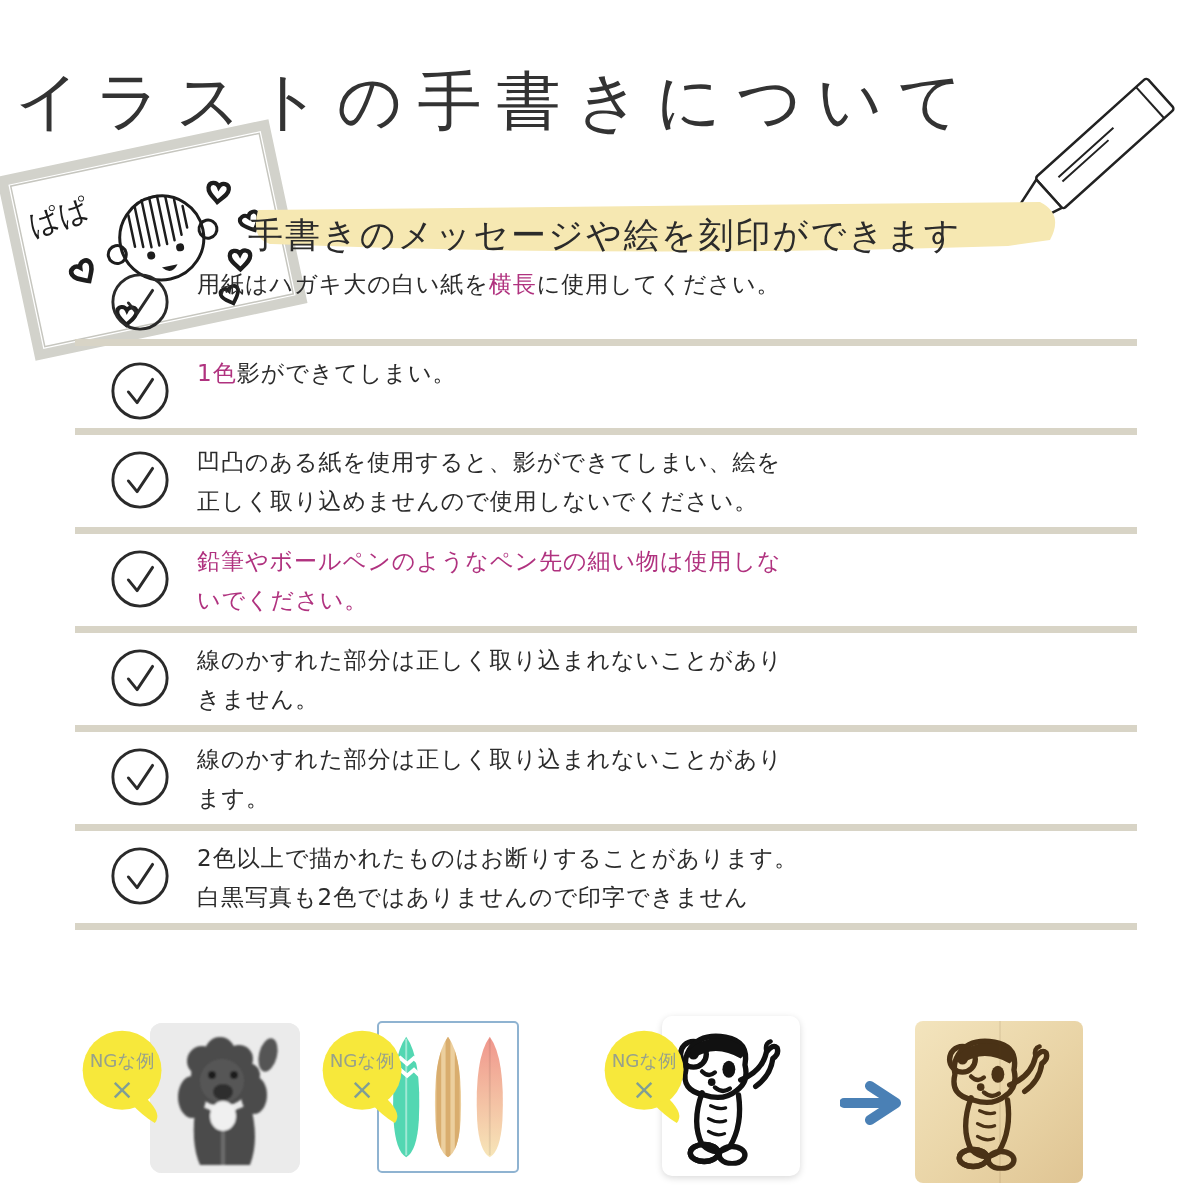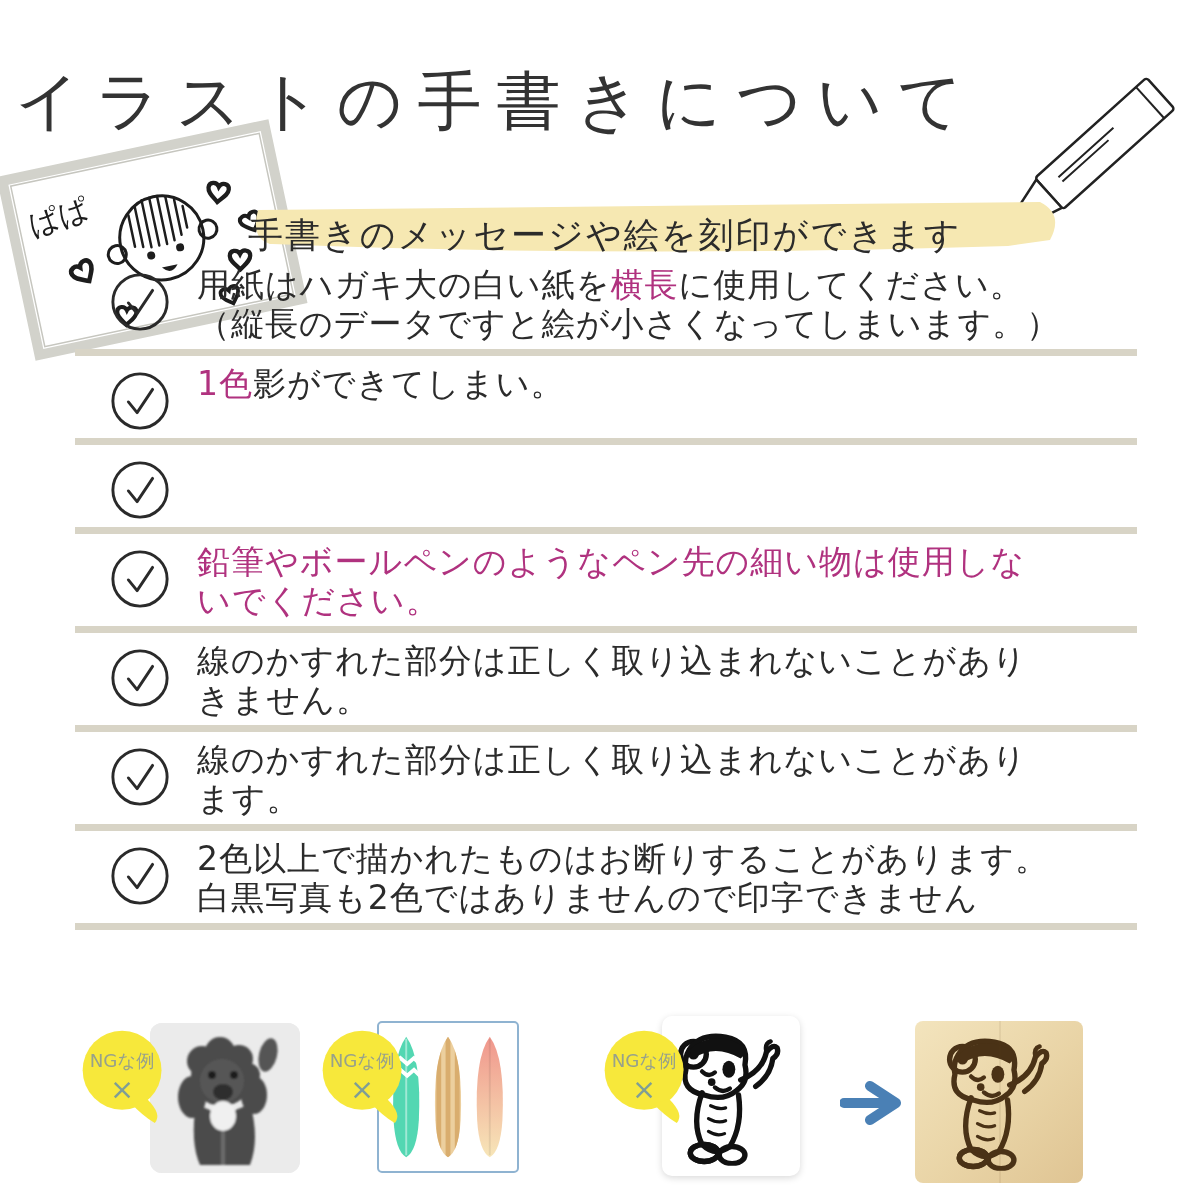--- a/index.html
+++ b/index.html
@@ -22,21 +22,21 @@
   .marker{position:absolute;left:975px;top:125px;width:240px;height:60px;
           transform:rotate(-42deg);transform-origin:center;}
 
   
   .checklist{position:absolute;left:75px;top:257px;width:1062px;}
   .row{display:flex;gap:26px;padding:8px 0 6px 34px;
        border-bottom:7px solid var(--divider,#d8d4c6);align-items:flex-start;}
   .check{width:62px;height:64px;flex-shrink:0;margin-top:4px;}
   .check circle{fill:none;stroke:#2a2a2a;stroke-width:3;}
   .check path{fill:none;stroke:#2a2a2a;stroke-width:3;stroke-linecap:round;stroke-linejoin:round;}
-  .txt{font-size:33px;line-height:39px;letter-spacing:1px;}
+  .txt{font-size:23px;line-height:39px;letter-spacing:1px;}
   .line{white-space:nowrap;}
   .seg-black{color:var(--text-black,#2b2b2b);}
   .seg-pink{color:var(--accent-pink,#b0327f);}
 
   
   .examples{position:absolute;left:0;top:1016px;width:1200px;height:210px;}
   .card{position:absolute;overflow:hidden;}
   .card-dog{left:150px;top:7px;width:150px;height:150px;border-radius:12px;background:#ececec;}
   .card-surf{left:377px;top:5px;width:142px;height:152px;border-radius:5px;background:#fff;
              border:2px solid var(--card-border-blue,#8fb3d1);box-sizing:border-box;}
@@ -143,37 +143,40 @@
   </div>
 
   <div class="checklist">
       <div class="row">
         <svg class="check" viewBox="0 0 64 64">
           <circle cx="32" cy="33" r="28"></circle>
           <path d="M20 34 L29 45 L45 21"></path>
         </svg>
         <div class="txt">
           <div class="line"><span class="seg-black">用紙はハガキ大の白い紙を</span><span class="seg-pink">横長</span><span class="seg-black">に使用してください。</span></div>
-          <div class="line"><span class="seg-black">（縦長のデータですと絵が小さくなってしまいます。）</span></div>
         </div>
       </div>
       <div class="row">
         <svg class="check" viewBox="0 0 64 64">
           <circle cx="32" cy="33" r="28"></circle>
           <path d="M20 34 L29 45 L45 21"></path>
         </svg>
         <div class="txt">
           <div class="line"><span class="seg-pink">1色</span><span class="seg-black">影ができてしまい。</span></div>
         </div>
       </div>
       <div class="row">
         <svg class="check" viewBox="0 0 64 64">
           <circle cx="32" cy="33" r="28"></circle>
           <path d="M20 34 L29 45 L45 21"></path>
         </svg>
+        <div class="txt">
+          <div class="line"><span class="seg-black">凹凸のある紙を使用すると、影ができてしまい、絵を</span></div>
+          <div class="line"><span class="seg-black">正しく取り込めませんので使用しないでください。</span></div>
+        </div>
       </div>
       <div class="row">
         <svg class="check" viewBox="0 0 64 64">
           <circle cx="32" cy="33" r="28"></circle>
           <path d="M20 34 L29 45 L45 21"></path>
         </svg>
         <div class="txt">
           <div class="line"><span class="seg-pink">鉛筆やボールペンのようなペン先の細い物は使用しな</span></div>
           <div class="line"><span class="seg-pink">いでください。</span></div>
         </div>

